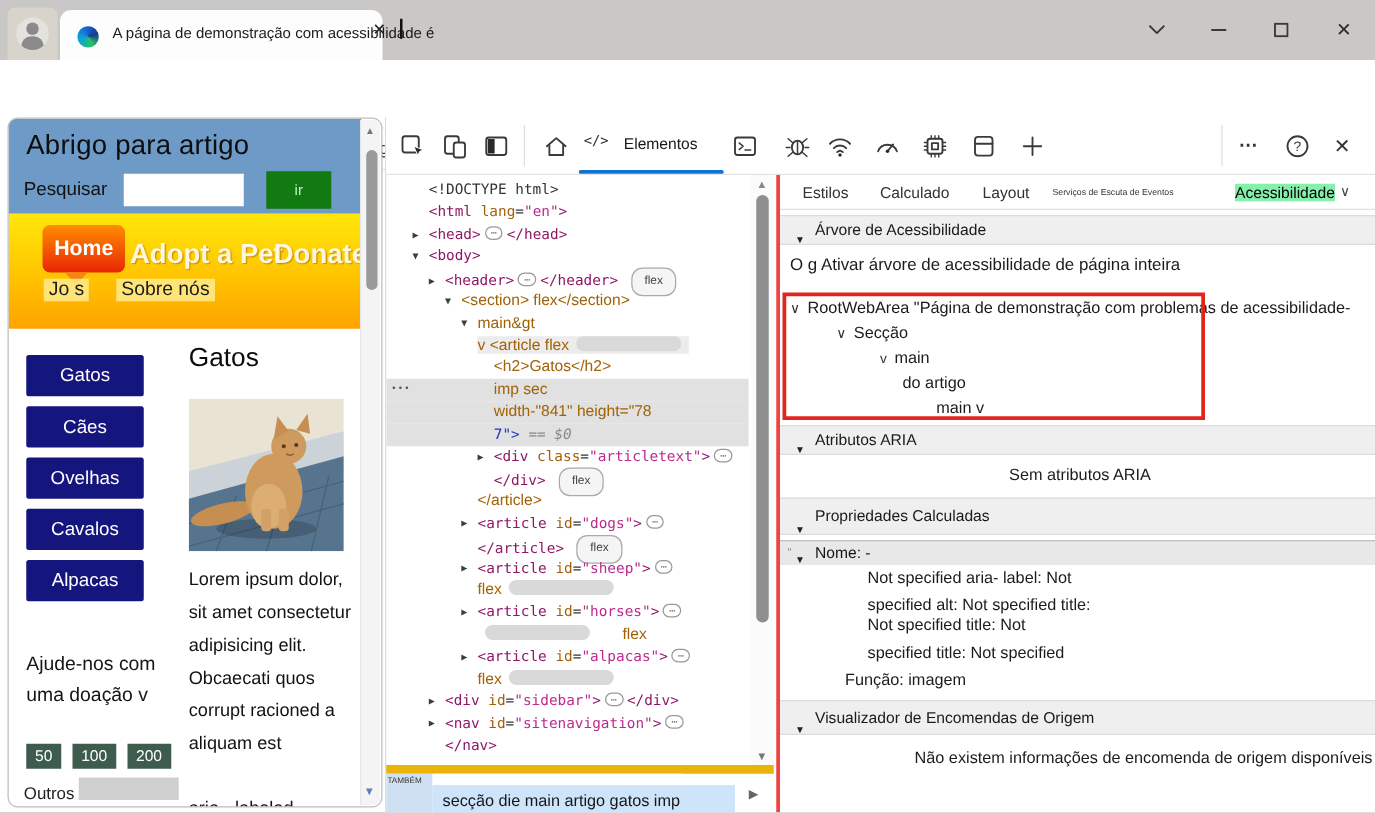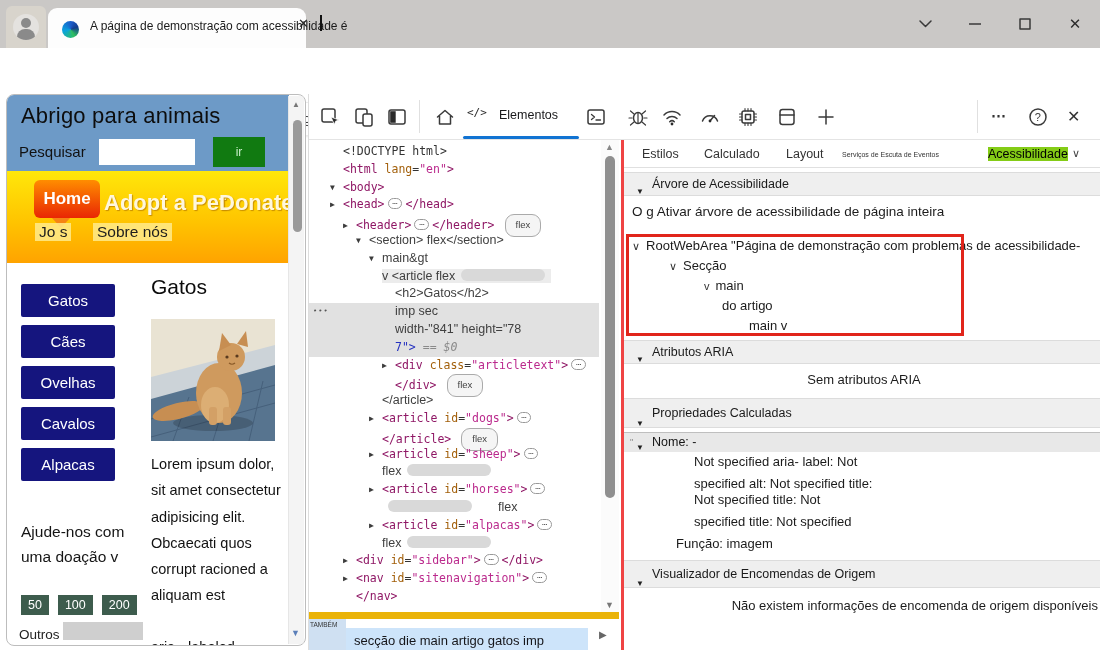--- a/index.html
+++ b/index.html
@@ -86,21 +86,21 @@
            font-family:"DejaVu Sans Mono", monospace; font-size:11.5px; padding-top:3px; }
   .crow { position:relative; height:17.8px; line-height:17.8px; white-space:nowrap; }
   .crow.sel { background:#e1e1e1; }
   .gutter { position:absolute; left:4px; top:0; font-size:7px; color:#555; letter-spacing:1px; }
   .arr { display:inline-block; width:13px; font-size:8px; color:#3c3c3c; vertical-align:1px; }
   .noarr { display:inline-block; width:13px; }
   .tk-dt { color:#333; }
   .tk-tag { color:#8f1765; }
   .tk-attr { color:#a25f0a; }
   .tk-val { color:#bb2a8d; }
-  .tk-pln { color:#404040; font-family:"Liberation Sans", sans-serif; font-size:12.5px; }
+  .tk-pln { color:#a16207; font-family:"Liberation Sans", sans-serif; font-size:12.5px; }
   .tk-blu { color:#2330c0; }
   .tk-gry { color:#8a8a8a; font-style:italic; }
   .dots { display:inline-block; font-size:8px; color:#555; border:1px solid #999; border-radius:7px;
           padding:0 4px; margin:0 3px; line-height:9px; background:#fff; vertical-align:2px; }
   .badge { display:inline-block; margin-left:10px; font-family:"Liberation Sans", sans-serif; font-size:9.5px;
            color:#444; padding:1px 10px 2px; border:1px solid #aaa; border-radius:9px; background:#f5f5f5; vertical-align:1px; }
   .pill { display:inline-block; width:84px; height:12px; background:#d9d9d9; border-radius:7px; margin:0 6px; vertical-align:-1px; }
   .pill.gap { margin-right:26px; }
   .rowbg { background:#ececec; }
 
@@ -117,21 +117,21 @@
   .crumb-blue { position:absolute; left:37px; top:9px; width:242px; height:25px; background:#cde4fa; font-size:13px;
                 color:#16161a; line-height:25px; padding-left:8px; white-space:nowrap; overflow:hidden; }
   .crumb-arrow { position:absolute; left:290px; top:10px; font-size:10px; color:#666; }
   .crumb-strip { position:absolute; left:0; top:34px; width:310px; height:4px; background:#eef2f6; }
 
   
   .rpanel { position:absolute; left:312px; top:46px; width:480px; height:510px; background:#fff; border-left:3px solid #ef4444; }
   .rp-tabs { position:absolute; left:0; top:0; width:480px; height:28px; border-bottom:1px solid #e0e0e0; background:#fff; }
   .rp-tab { position:absolute; top:7px; font-size:12.5px; color:#333; }
   .rp-tab.tiny { font-size:7px; top:11px; color:#333; }
-  .rp-tab.active { color:#000; background:#84cc16; }
+  .rp-tab.active { color:#000; background:#86efac; }
   .rp-chev { position:absolute; left:448px; top:7px; font-size:11px; color:#444; }
   .sec-hdr { position:absolute; left:0; width:480px; background:#efefef; border-top:1px solid #dcdcdc;
              border-bottom:1px solid #dcdcdc; font-size:12.5px; color:#1a1a1a; }
   .sec-tri { position:absolute; left:12px; font-size:8px; color:#222; }
   .sec-lbl { position:absolute; left:28px; }
   .toggle-line { position:absolute; left:8px; top:64px; font-size:13.5px; color:#1c1c1c; }
   .redbox { position:absolute; left:2px; top:94px; width:338px; height:102px; border:3px solid #e1251b; z-index:6; pointer-events:none; }
   .a11y-tree { position:absolute; left:0; top:98px; width:478px; }
   .a11y-row { position:absolute; font-size:13px; color:#1b1b1b; white-space:nowrap; }
   .a11y-chev { font-size:11px; color:#333; margin-right:6px; }
@@ -208,21 +208,21 @@
         </span>
       <span class="hd-badge">HD</span>
       <span class="profile-lbl">CGI</span>
       <span class="star">☆</span>
     </div>
     <span class="ab-ico" style="left:1064px; top:56px; font-size:17px; font-weight:bold; letter-spacing:1px;">⋯</span>
   </div>
 
   <div class="page-card">
     <div class="pg-header">
-      <div class="pg-title">Abrigo para animais</div>
+      <div class="pg-title">Abrigo para artigo</div>
       <div class="pg-search-lbl">Pesquisar</div>
       <input class="pg-search-input" style="">
       <div class="pg-go">ir</div>
     </div>
     <div class="pg-nav">
       <div class="home-tab">Home</div>
       <div class="home-tri"></div>
       <div class="nav-lnk" style="left:97px;">Adopt a Pet</div>
       <div class="nav-lnk" style="left:212px;">Donate</div>
       <div class="nav-lnk2" style="left:28px;">Jo s</div>
@@ -364,22 +364,22 @@
             <circle cx="11" cy="11" r="8" class="icostroke"></circle>
         <text x="7.8" y="15" font-size="11" fill="#3a3a3a" font-family="Liberation Sans">?</text>
           </svg>
         </span>
       <span class="t-txt" style="left:758px; font-size:16px;">✕</span>
     </div>
 
     <div class="etree" id="etree">
         <div class="crow" style="padding-left: 21px;"><span class="noarr"></span><span class=""><span class="tk-dt">&lt;!DOCTYPE html&gt;</span></span></div>
         <div class="crow" style="padding-left: 21px;"><span class="noarr"></span><span class=""><span class="tk-tag">&lt;html</span><span class="tk-attr"> lang</span><span class="tk-dt">=</span><span class="tk-val">"en"</span><span class="tk-tag">&gt;</span></span></div>
+        <div class="crow" style="padding-left: 21px;"><span class="arr">▶</span><span class=""><span class="tk-tag">&lt;head&gt;</span><span class="dots">⋯</span><span class="tk-tag">&lt;/head&gt;</span></span></div>
         <div class="crow" style="padding-left: 21px;"><span class="arr">▼</span><span class=""><span class="tk-tag">&lt;body&gt;</span></span></div>
-        <div class="crow" style="padding-left: 21px;"><span class="arr">▶</span><span class=""><span class="tk-tag">&lt;head&gt;</span><span class="dots">⋯</span><span class="tk-tag">&lt;/head&gt;</span></span></div>
         <div class="crow" style="padding-left: 34px;"><span class="arr">▶</span><span class=""><span class="tk-tag">&lt;header&gt;</span><span class="dots">⋯</span><span class="tk-tag">&lt;/header&gt;</span><span class="badge">flex</span></span></div>
         <div class="crow" style="padding-left: 47px;"><span class="arr">▼</span><span class=""><span class="tk-pln">&lt;section&gt; flex&lt;/section&gt;</span></span></div>
         <div class="crow" style="padding-left: 60px;"><span class="arr">▼</span><span class=""><span class="tk-pln">main&amp;gt</span></span></div>
         <div class="crow" style="padding-left: 60px;"><span class="noarr"></span><span class="rowbg"><span class="tk-pln">v &lt;article flex</span><span class="pill"></span></span></div>
         <div class="crow" style="padding-left: 73px;"><span class="noarr"></span><span class=""><span class="tk-pln">&lt;h2&gt;Gatos&lt;/h2&gt;</span></span></div>
         <div class="crow sel" style="padding-left: 73px;"><span class="gutter">•••</span><span class="noarr"></span><span class=""><span class="tk-pln">imp sec</span></span></div>
         <div class="crow sel" style="padding-left: 73px;"><span class="noarr"></span><span class=""><span class="tk-pln">width-"841" height="78</span></span></div>
         <div class="crow sel" style="padding-left: 73px;"><span class="noarr"></span><span class=""><span class="tk-blu">7"&gt;</span><span class="tk-gry"> == $0</span></span></div>
         <div class="crow" style="padding-left: 73px;"><span class="arr">▶</span><span class=""><span class="tk-tag">&lt;div</span><span class="tk-attr"> class</span><span class="tk-dt">=</span><span class="tk-val">"articletext"</span><span class="tk-tag">&gt;</span><span class="dots">⋯</span></span></div>
         <div class="crow" style="padding-left: 73px;"><span class="noarr"></span><span class=""><span class="tk-tag">&lt;/div&gt;</span><span class="badge">flex</span></span></div>

